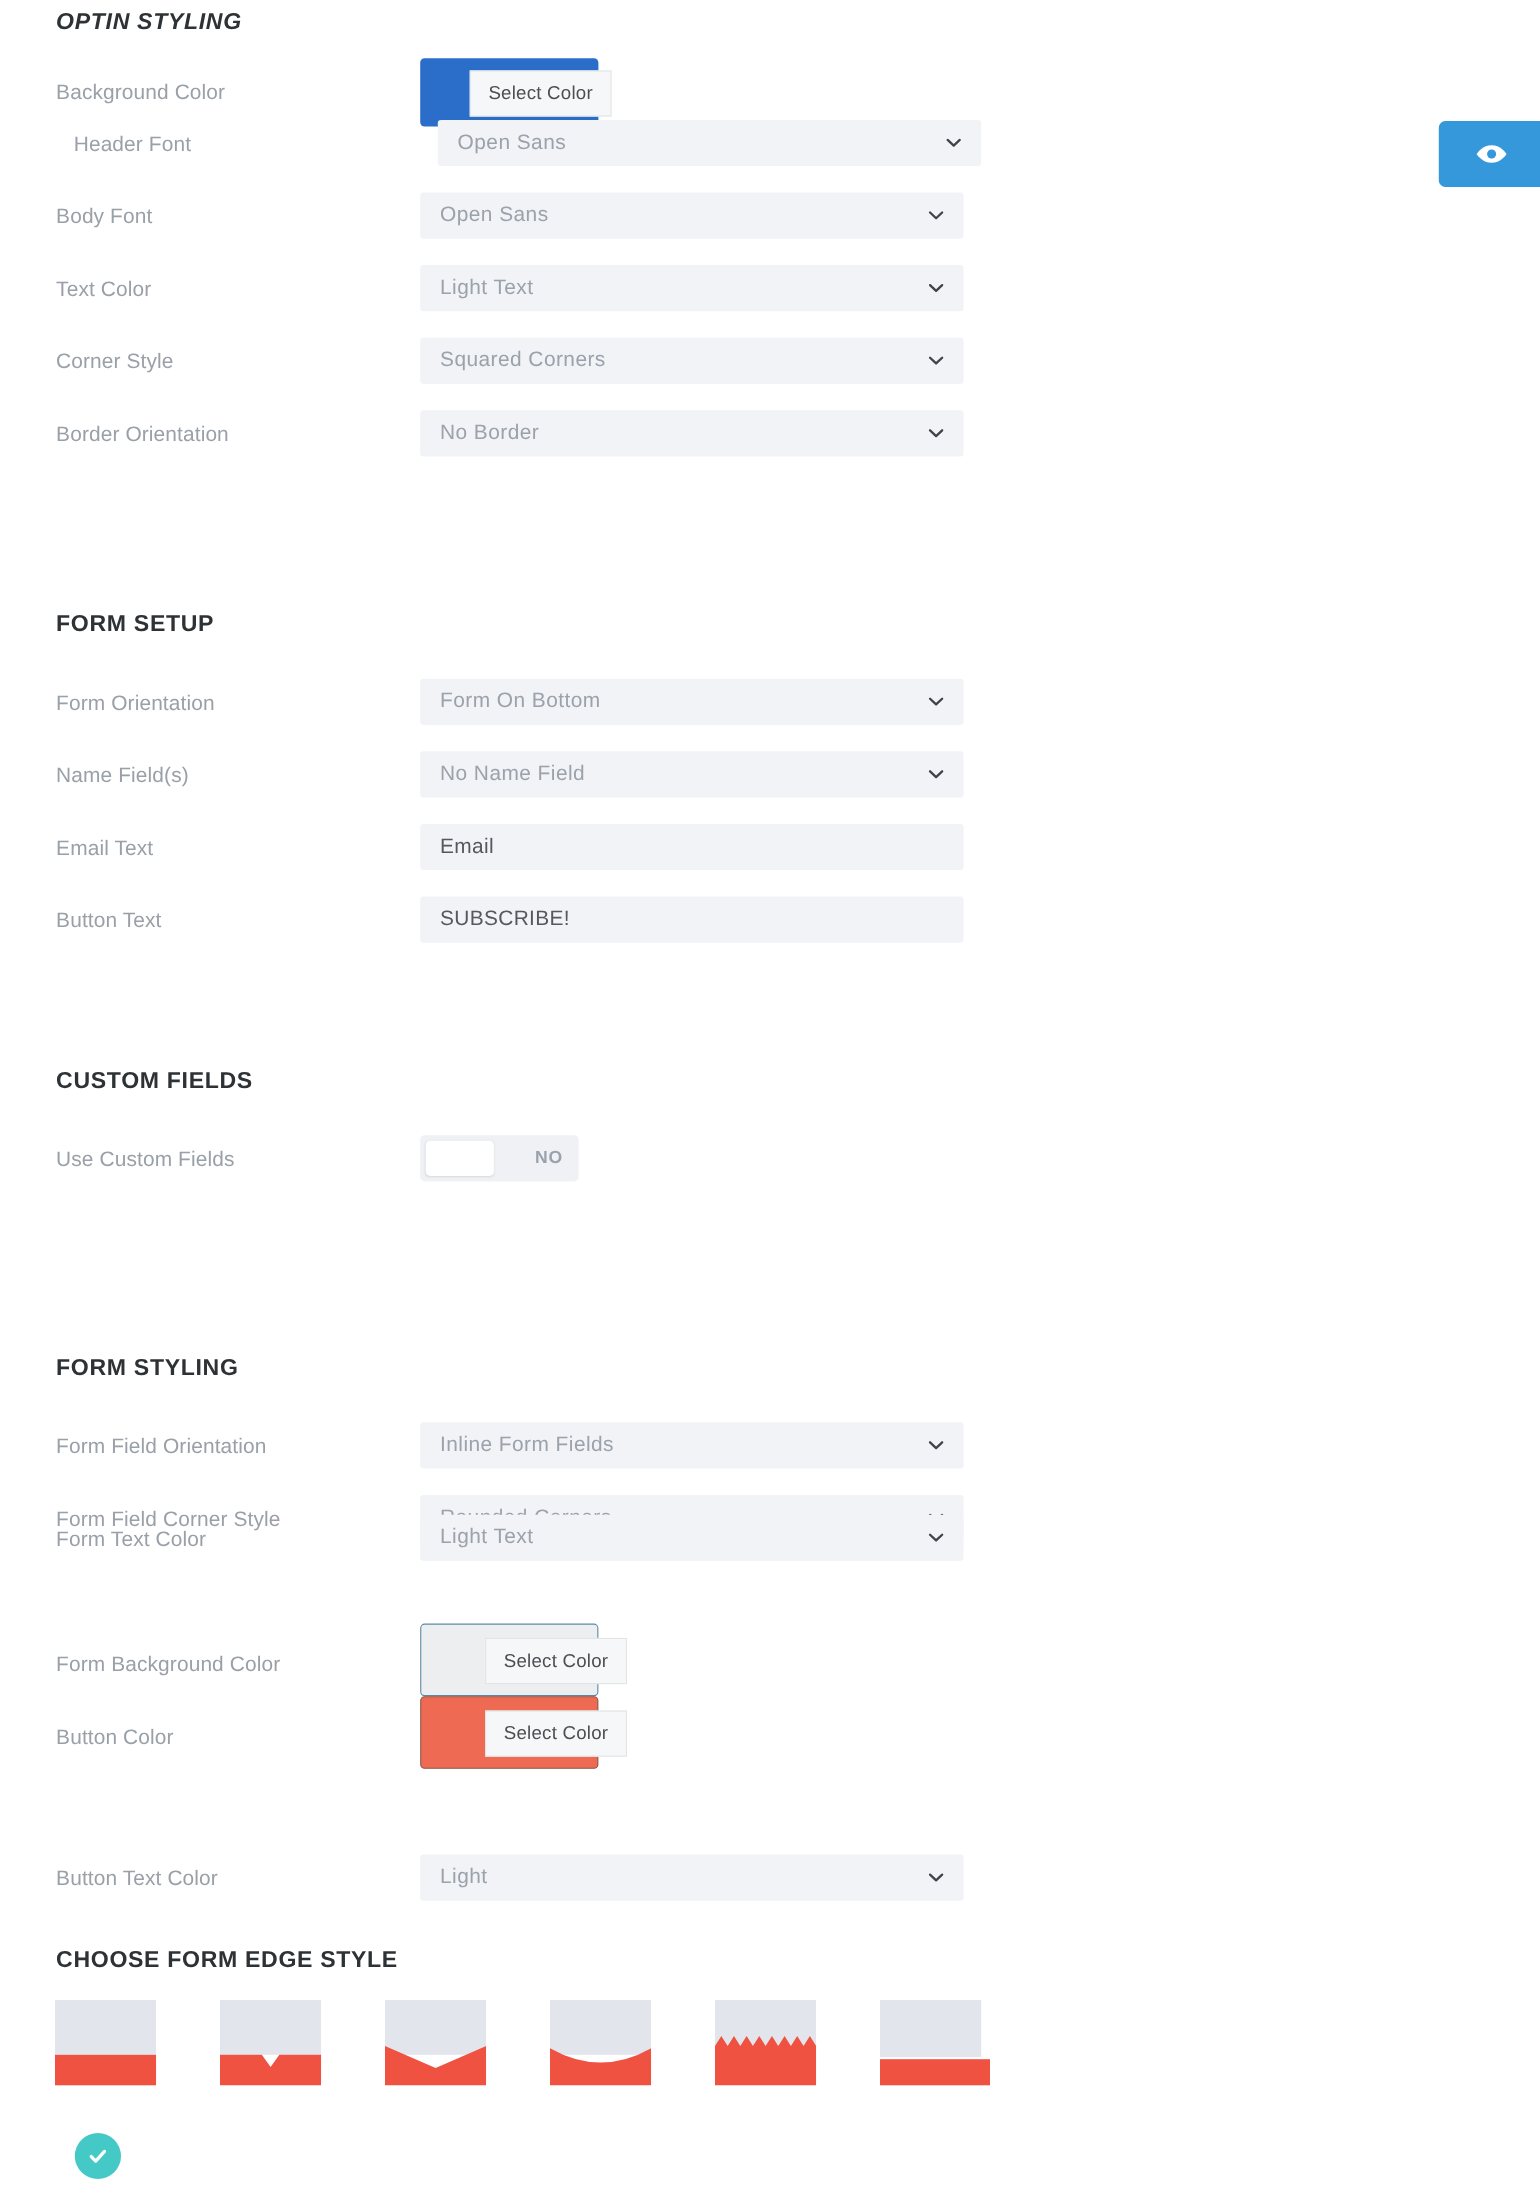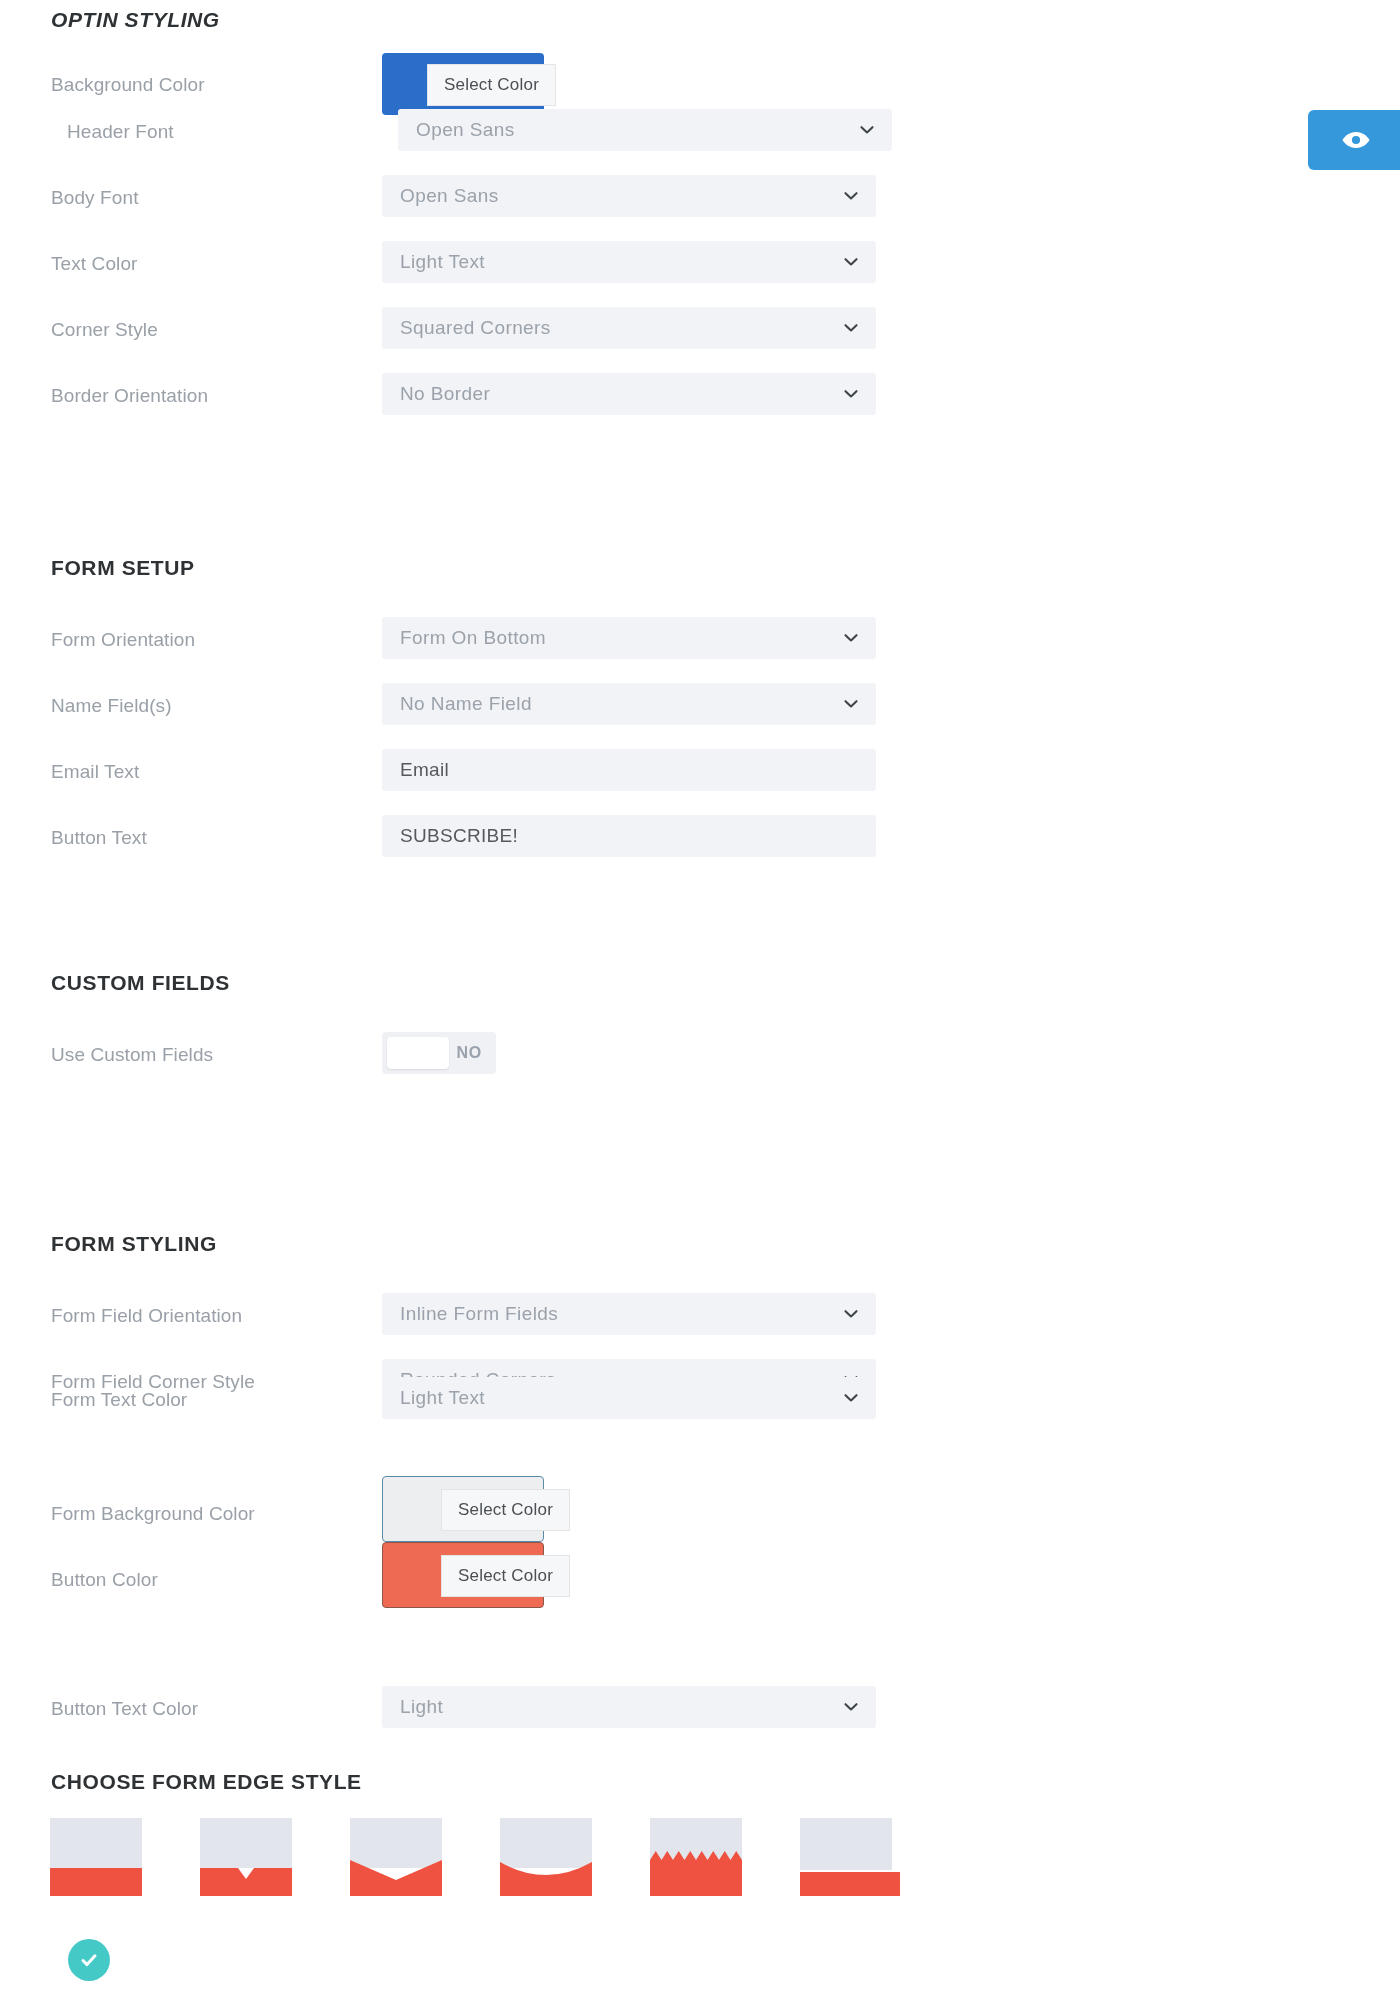--- a/index.html
+++ b/index.html
@@ -91,21 +91,21 @@
     font-size:17px;
     color:#4a4f54;
     white-space:nowrap;
     letter-spacing:0.2px;
   }
 
   
   .toggle{
     position:absolute;
     left:382px;
-    width:114px; height:42px;
+    width:144px; height:42px;
     background:#eff1f4;
     border-radius:4px;
   }
   .toggle .knob{
     position:absolute;
     left:5px; top:5px;
     width:62px; height:32px;
     background:#ffffff;
     border-radius:4px;
     box-shadow:0 1px 2px rgba(0,0,0,.10);

